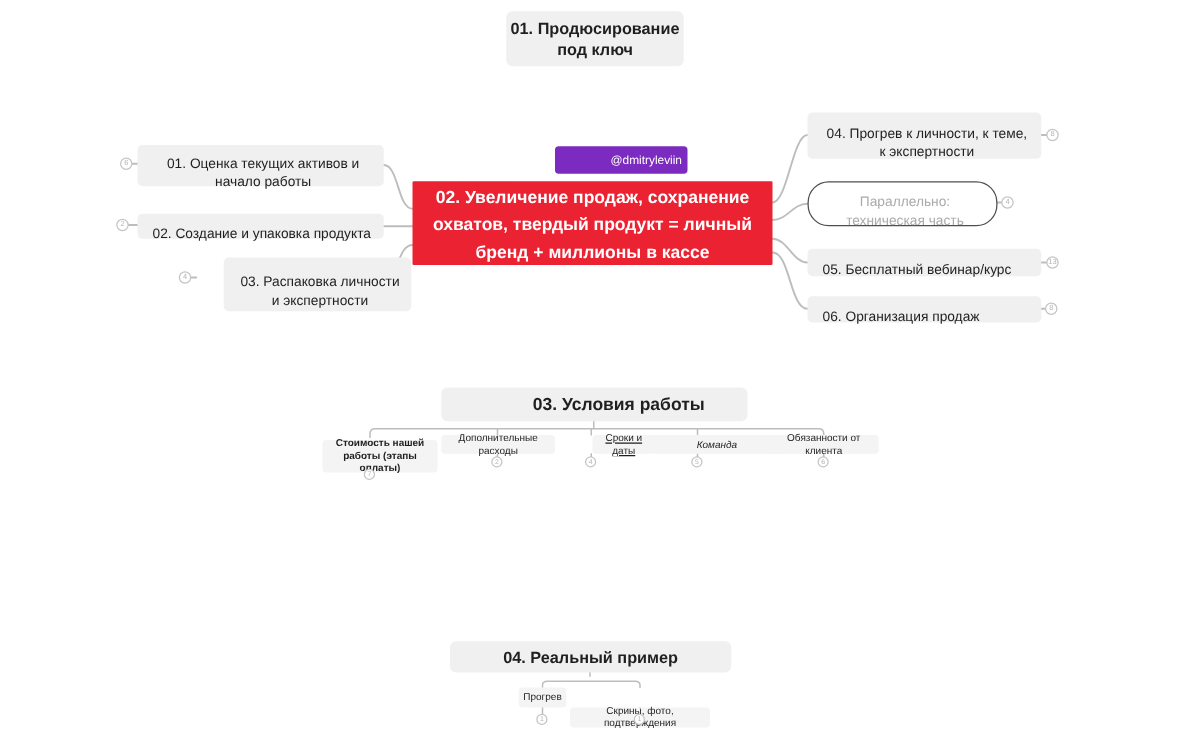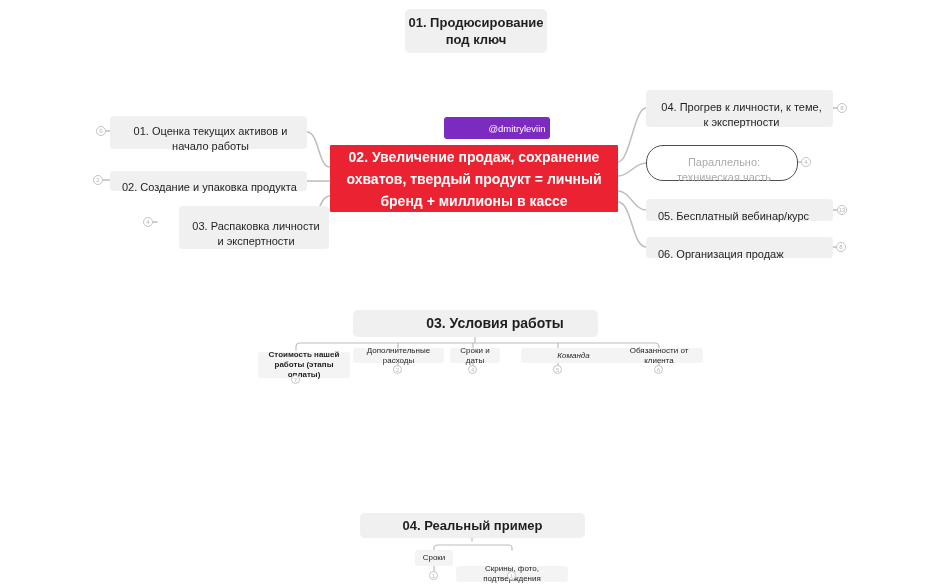--- a/index.html
+++ b/index.html
@@ -142,30 +142,30 @@
   <div class="count-badge lg" style="left:836px; top:242px;">8</div>
 
   <div class="node heading center" style="left:353px; top:310px; width:245px; height:27px; font-size:14px;padding-left:39px;">03. Условия работы</div>
 
   <div class="node tiny" style="left:258px; top:352px; width:92px; height:26px;font-weight:bold;">Стоимость нашей работы (этапы оплаты)</div>
   <div class="count-badge sm" style="left:291px; top:375px;">7</div>
 
   <div class="node tiny" style="left:353px; top:348px; width:91px; height:15px;">Дополнительные расходы</div>
   <div class="count-badge sm" style="left:393px; top:365px;">2</div>
 
-  <div class="node tiny" style="left:450px; top:348px; width:50px; height:15px;">Сроки и даты</div>
+  <div class="node tiny" style="left:474px; top:348px; width:50px; height:15px;text-decoration:underline;">Сроки и даты</div>
   <div class="count-badge sm" style="left:468px; top:365px;">4</div>
 
   <div class="node tiny" style="left:521px; top:348px; width:105px; height:15px;font-style:italic;">Команда</div>
   <div class="count-badge sm" style="left:553px; top:365px;">5</div>
 
   <div class="node tiny" style="left:615px; top:348px; width:88px; height:15px;">Обязанности от клиента</div>
   <div class="count-badge sm" style="left:654px; top:365px;">6</div>
 
   <div class="node heading center" style="left:360px; top:513px; width:225px; height:25px;text-align:center;">04. Реальный пример</div>
 
-  <div class="node tiny" style="left:415px; top:550px; width:38px; height:16px;">Сроки</div>
+  <div class="node tiny" style="left:415px; top:550px; width:38px; height:16px;">Прогрев</div>
   <div class="count-badge sm" style="left:429px; top:571px;">1</div>
 
   <div class="node tiny" style="left:456px; top:566px; width:112px; height:16px;">Скрины, фото, подтверждения</div>
   <div class="count-badge sm" style="left:507px; top:571px;">1</div>
 
 </div>
 
 </body></html>

